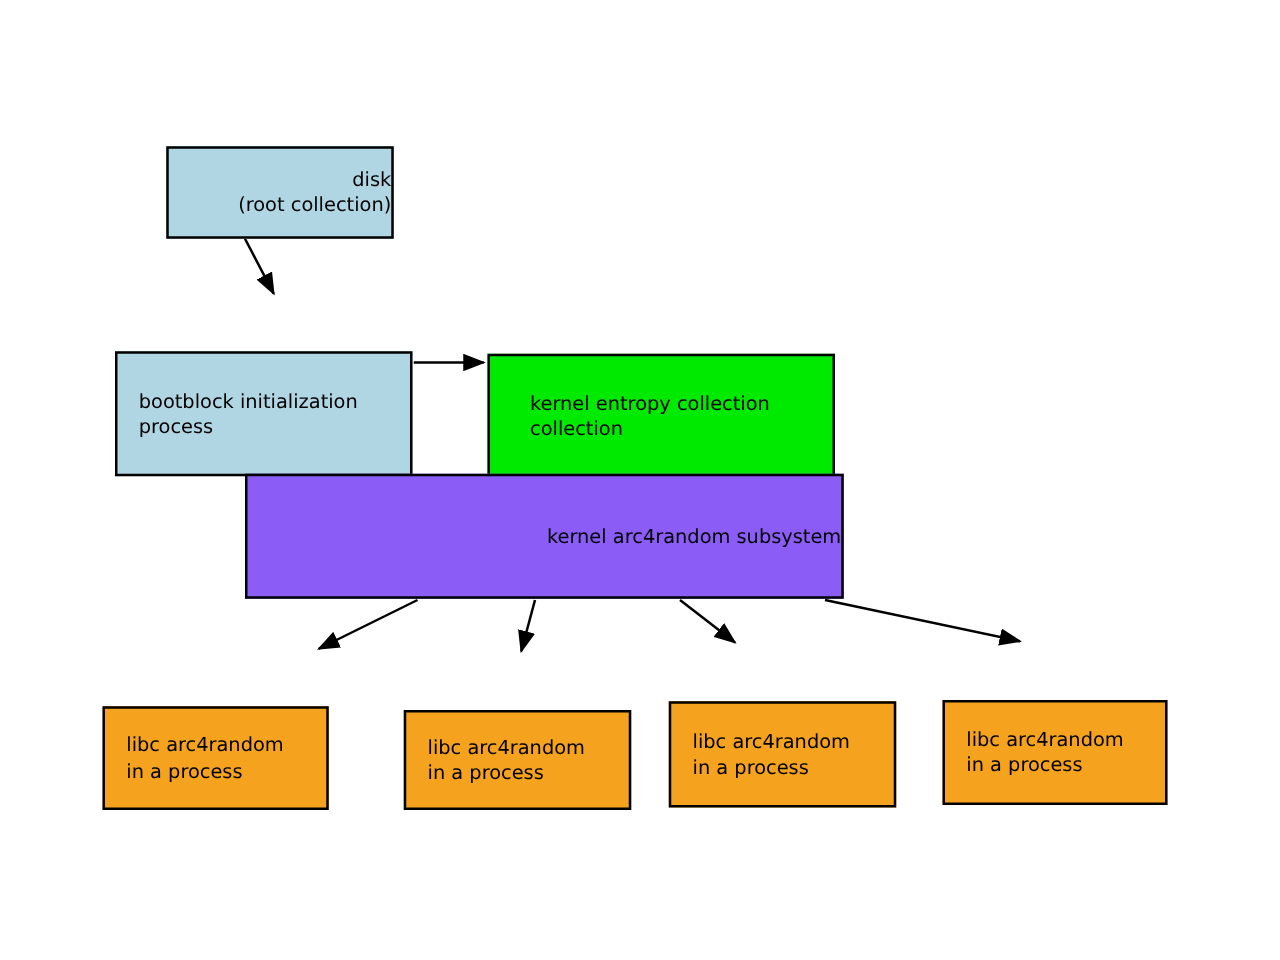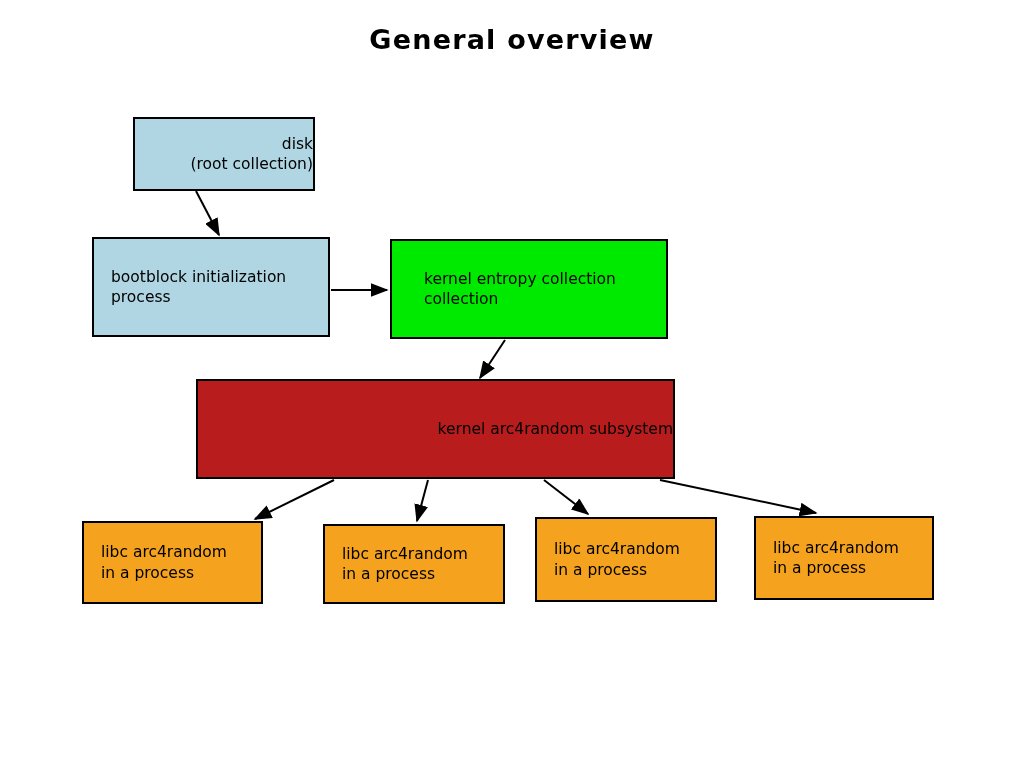--- a/index.html
+++ b/index.html
@@ -44,36 +44,36 @@
     white-space: pre;
   }
   .node.center-text {
     align-items: flex-end;
     text-align: center;
   }
   .node.left-text {
     align-items: flex-start;
     text-align: left;
     padding-left: 17px;
+    margin-top: 44px;
   }
   svg.edges {
     position: absolute;
     left: 0;
     top: 0;
     width: 1024px;
     height: 768px;
     pointer-events: none;
   }
 </style>
 </head>
 <body>
 
 <div id="canvas" style="background: rgb(255, 255, 255);">
 
-  <div id="diagram-title">General overview</div>
 
   <svg class="edges" viewBox="0 0 1024 768">
     <defs>
       <marker id="arrowhead" markerWidth="9" markerHeight="7" refX="8.2" refY="3.5" orient="auto" markerUnits="strokeWidth">
         <polygon points="0 0, 9 3.5, 0 7" fill="#000000"></polygon>
       </marker>
     </defs>
     <g id="edge-group">
         <line x1="196" y1="191" x2="219" y2="235" stroke="#000000" stroke-width="2" marker-end="url(#arrowhead)"></line>
         <line x1="331" y1="290" x2="387" y2="290" stroke="#000000" stroke-width="2" marker-end="url(#arrowhead)"></line>
@@ -93,21 +93,21 @@
   <div class="node left-text" style="left: 92px; top: 237px; width: 238px; height: 100px; background: rgb(176, 214, 227); border-color: rgb(0, 0, 0); color: rgb(0, 0, 0);">
     <span class="line">bootblock initialization</span>
     <span class="line">process</span>
   </div>
 
   <div class="node left-text" style="left: 390px; top: 239px; width: 278px; height: 100px; background: rgb(0, 234, 0); border-color: rgb(0, 0, 0); color: rgb(0, 0, 0); padding-left: 32px;">
     <span class="line">kernel entropy collection</span>
     <span class="line">collection</span>
   </div>
 
-  <div class="node center-text" style="left: 196px; top: 379px; width: 479px; height: 100px; background: #b91c1c; border-color: rgb(0, 0, 0); color: rgb(0, 0, 0);">
+  <div class="node center-text" style="left: 196px; top: 379px; width: 479px; height: 100px; background: #8b5cf6; border-color: rgb(0, 0, 0); color: rgb(0, 0, 0);">
     <span class="line">kernel arc4random subsystem</span>
   </div>
 
   <div class="node left-text" style="left: 82px; top: 521px; width: 181px; height: 83px; background: rgb(245, 162, 31); border-color: rgb(0, 0, 0); color: rgb(0, 0, 0);">
     <span class="line">libc arc4random</span>
     <span class="line">in a process</span>
   </div>
 
   <div class="node left-text" style="left: 323px; top: 524px; width: 182px; height: 80px; background: rgb(245, 162, 31); border-color: rgb(0, 0, 0); color: rgb(0, 0, 0);">
     <span class="line">libc arc4random</span>

